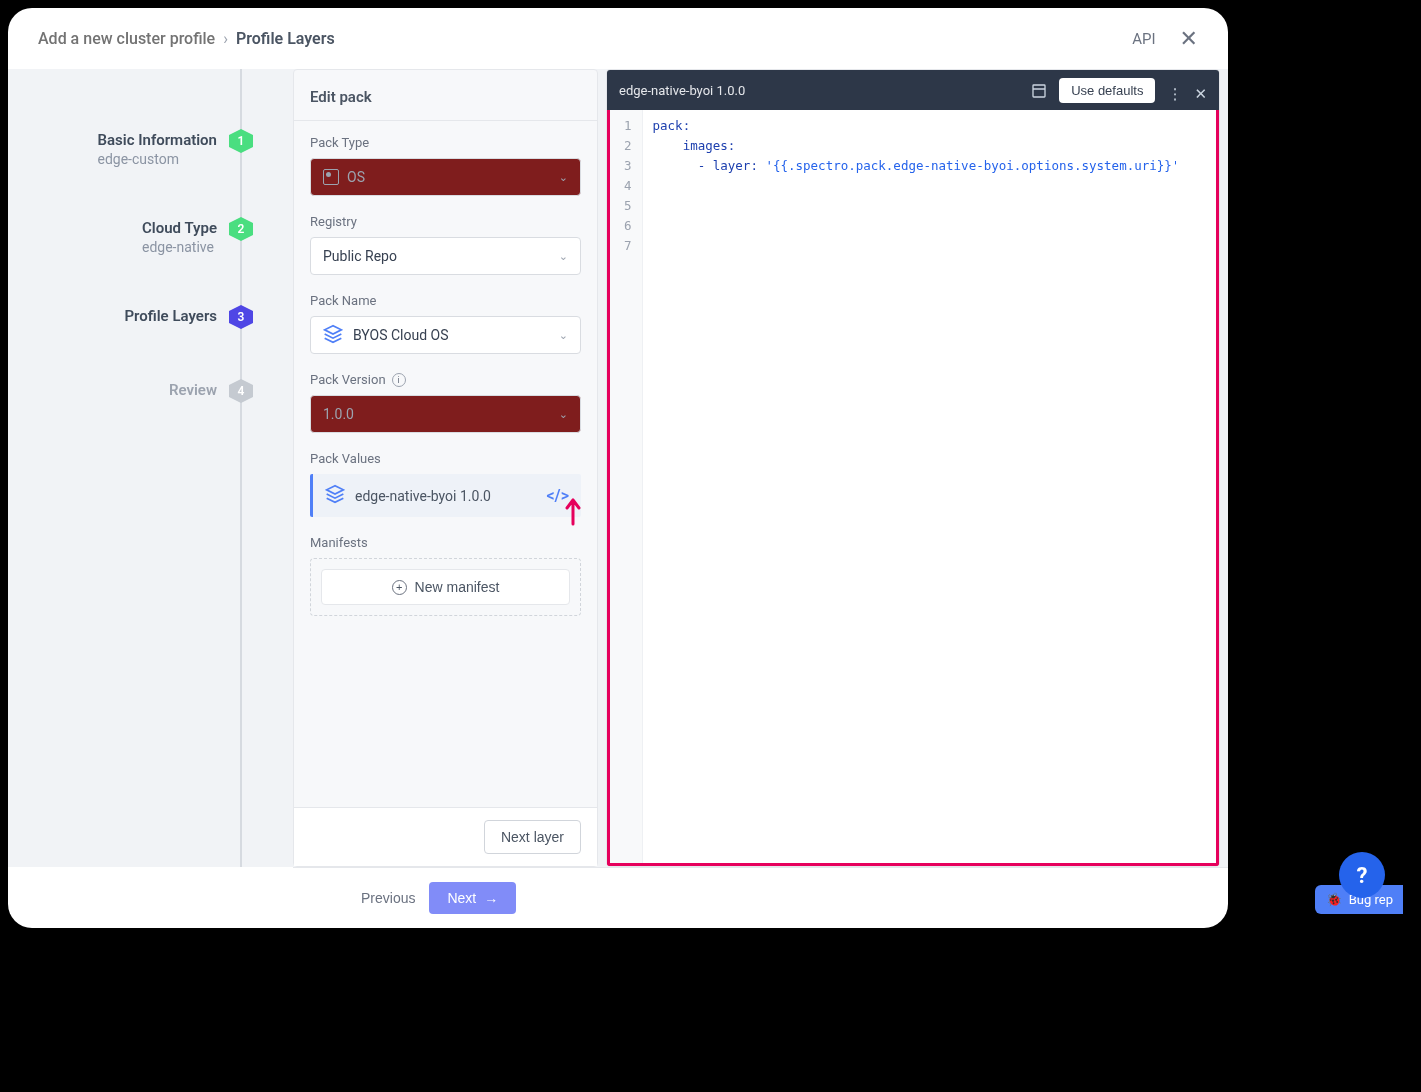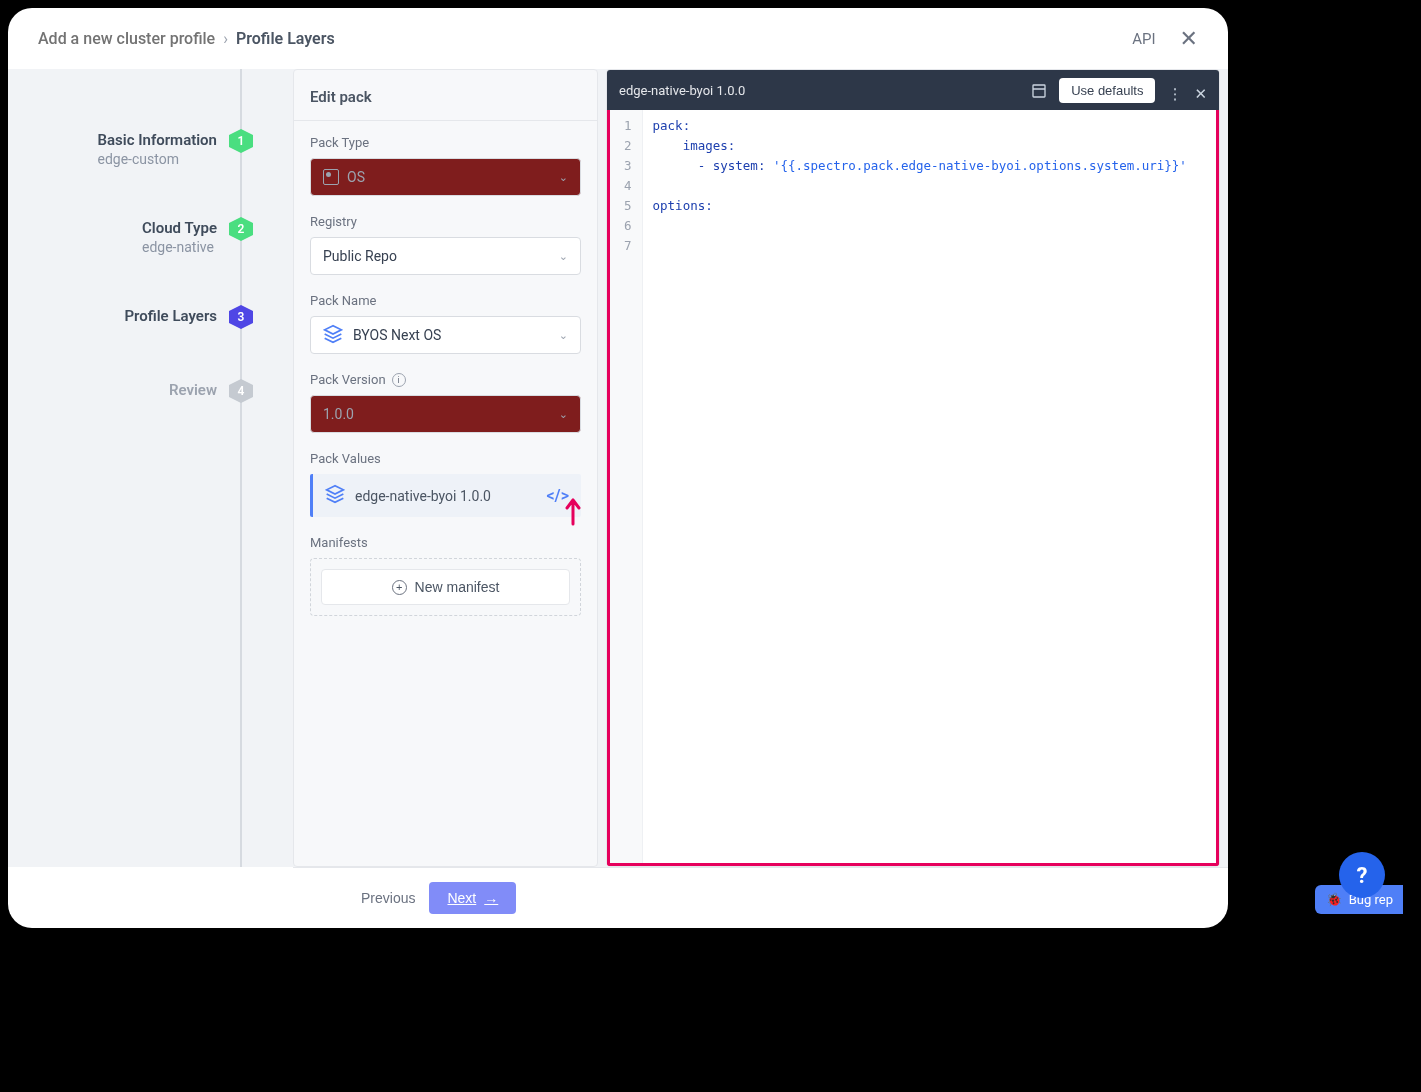--- a/index.html
+++ b/index.html
@@ -67,21 +67,21 @@
 .gutter div { line-height: 20px; }
 .code-lines { padding: 6px 0 6px 10px; flex: 1; }
 .code-lines div { line-height: 20px; white-space: pre; }
 .tok-key { color: #1e40af; }
 .tok-punc { color: #1e40af; }
 .tok-val { color: #2563eb; }
 
 
 .bottom-bar { padding: 14px 30px; display: flex; align-items: center; gap: 14px; border-top: 1px solid #e5e7eb; margin-left: 285px; }
 .prev-btn { background: none; border: none; color: #6b7280; font-size: 14px; cursor: pointer; margin-left: 38px; }
-.next-btn { background: #818cf8; color: #fff; border: none; border-radius: 4px; padding: 8px 18px; font-size: 14px; display: flex; align-items: center; gap: 8px; cursor: pointer; text-decoration: underline; }
+.next-btn { background: #818cf8; color: #fff; border: none; border-radius: 4px; padding: 8px 18px; font-size: 14px; display: flex; align-items: center; gap: 8px; cursor: pointer; }
 
 
 .help-fab { position: absolute; bottom: 30px; right: 28px; width: 46px; height: 46px; background: #2563eb; border-radius: 50%; display: flex; align-items: center; justify-content: center; color: #fff; font-size: 22px; font-weight: 700; cursor: pointer; z-index: 10; }
 .bug-btn { position: absolute; bottom: 14px; right: 10px; background: #4f7ff7; color: #fff; border-radius: 6px 0 0 6px; padding: 7px 10px 7px 12px; font-size: 13px; display: flex; align-items: center; gap: 6px; cursor: pointer; z-index: 5;}
 
 .arrow-annotation { position: absolute; color: #e6005c; font-size: 24px; pointer-events: none; }
 
 .container { position: relative; }
 </style>
 </head>
@@ -150,21 +150,21 @@
 
         <div class="field-label">Pack Name</div>
         <div class="select-box">
           <span class="layer-icon">
             <svg viewBox="0 0 24 24" fill="none" stroke="currentColor" stroke-width="2">
                   <polygon points="12 2 2 7 12 12 22 7 12 2"></polygon>
                   <polyline points="2 17 12 22 22 17"></polyline>
                   <polyline points="2 12 12 17 22 12"></polyline>
                 </svg>
           </span>
-          <span>BYOS Next OS</span>
+          <span>BYOS Cloud OS</span>
           <span class="select-caret">⌄</span>
         </div>
 
         <div class="field-label">
           <span>Pack Version</span>
           <span class="info-icon">i</span>
         </div>
         <div class="select-box disabled">
           <span>1.0.0</span>
           <span class="select-caret">⌄</span>
@@ -183,20 +183,23 @@
           <span class="code-icon">&lt;/&gt;</span>
         </div>
 
         <div class="field-label">Manifests</div>
         <div class="manifest-box">
           <button class="new-manifest-btn">
             <span class="plus-circle">+</span>
             <span>New manifest</span>
           </button>
         </div>
+      </div>
+      <div class="edit-footer">
+        <button class="next-layer-btn">Next layer</button>
       </div>
     </div>
 
     <div class="code-panel">
       <div class="code-header">
         <span class="code-header-title">edge-native-byoi 1.0.0</span>
         <div class="code-header-icons">
           <span class="code-header-icon">
             <svg width="16" height="16" viewBox="0 0 24 24" fill="none" stroke="currentColor" stroke-width="2">
                   <rect x="3" y="3" width="18" height="18" rx="1"></rect>
@@ -214,23 +217,22 @@
               <div>2</div>
               <div>3</div>
               <div>4</div>
               <div>5</div>
               <div>6</div>
               <div>7</div>
             </div>
         <div class="code-lines" id="code-lines">
               <div><span class="tok-key">pack</span><span class="tok-punc">:</span></div>
               <div>    <span class="tok-key">images</span><span class="tok-punc">:</span></div>
-              <div>      <span class="tok-key">- system</span><span class="tok-punc">:</span> <span class="tok-val">'{{.spectro.pack.edge-native-byoi.options.system.uri}}'</span></div>
+              <div>      <span class="tok-key">- layer</span><span class="tok-punc">:</span> <span class="tok-val">'{{.spectro.pack.edge-native-byoi.options.system.uri}}'</span></div>
               <div>&nbsp;</div>
-              <div><span class="tok-key">options</span><span class="tok-punc">:</span></div>
             </div>
       </div>
     </div>
 
   </div>
 
   <div class="bottom-bar">
     <button class="prev-btn">Previous</button>
     <button class="next-btn">
       <span>Next</span>

